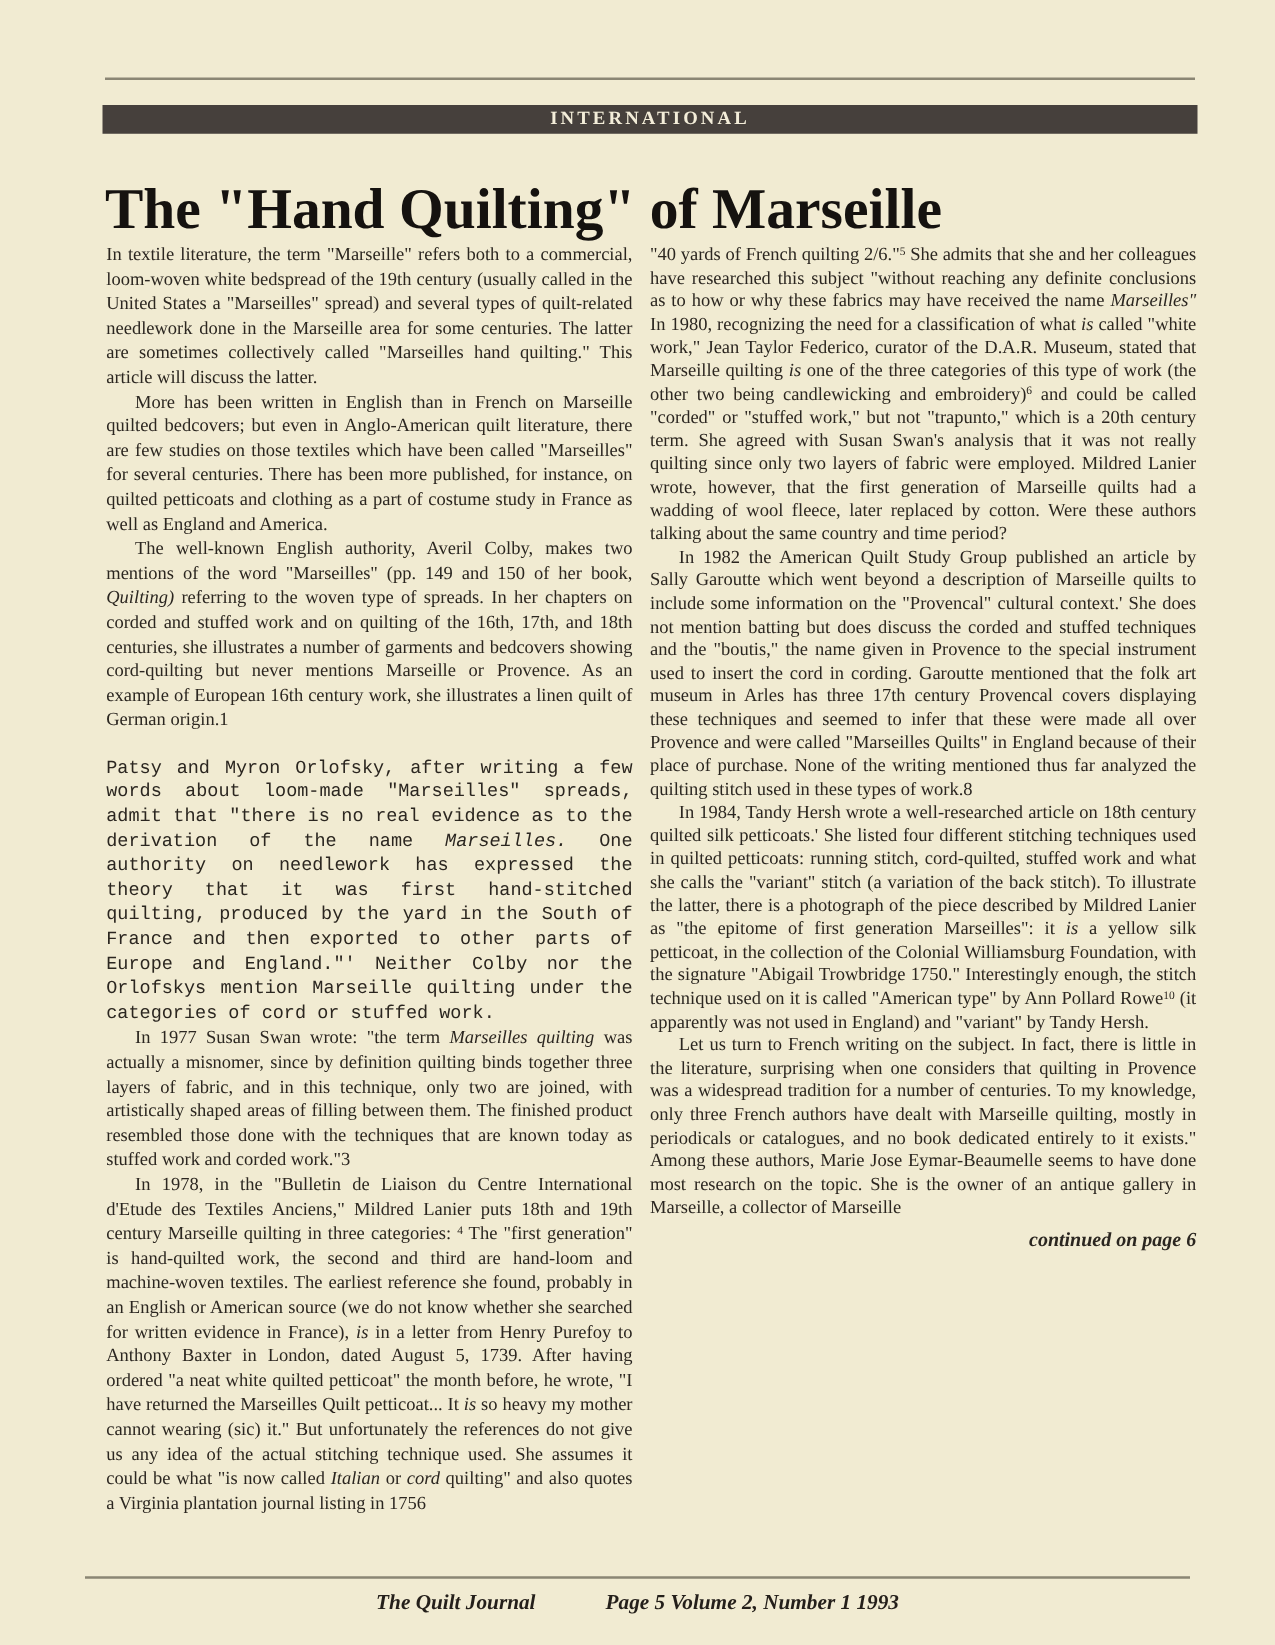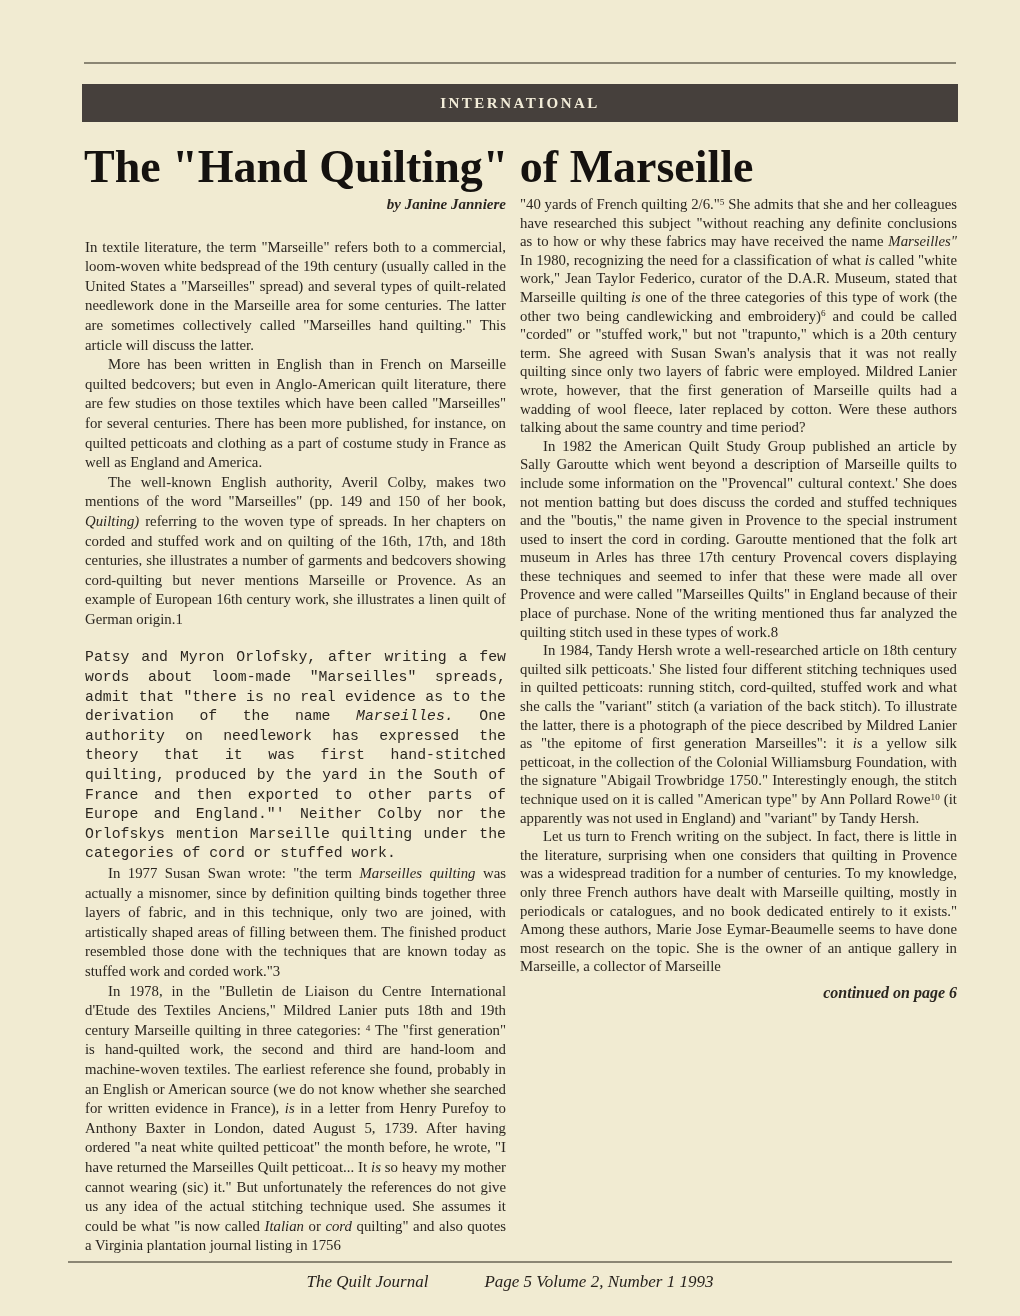--- a/index.html
+++ b/index.html
@@ -9,21 +9,21 @@
     background:var(--bg,#f1ebd2);
     overflow:hidden;
     font-family:"Liberation Serif", serif;
     color:var(--ink,#2b2620);
   }
   .top-rule{
     position:absolute;left:84px;top:62px;width:872px;height:2px;
     background:var(--rule,#8b8674);
   }
   .kicker-bar{
-    position:absolute;left:82px;top:84px;width:876px;height:38px;
+    position:absolute;left:82px;top:84px;width:876px;height:23px;
     background:var(--band,#46403c);
     display:flex;align-items:center;justify-content:center;
   }
   .kicker-bar span{
     color:#f3edd9;font-size:15px;font-weight:bold;letter-spacing:2.5px;
   }
   .page-title{
     position:absolute;left:84px;top:110px;width:900px;
     font-size:46px;font-weight:bold;color:#15120f;
     letter-spacing:0px;line-height:1.15;
@@ -50,35 +50,34 @@
     font-size:0.62em;line-height:0;position:relative;top:-0.45em;vertical-align:baseline;
   }
   .it{font-style:italic;}
   .footer-rule{
     position:absolute;left:68px;top:1261px;width:884px;height:2px;
     background:var(--rule,#8b8674);
   }
   .footer-row{
     position:absolute;left:0;top:1272px;width:1020px;
     display:flex;justify-content:center;gap:56px;
-    font-style:italic;font-weight:normal;font-size:17px;color:#241f1a;
+    font-style:italic;font-weight:bold;font-size:17px;color:#241f1a;
   }
 </style>
 </head>
 <body>
 
 <div class="page" style="--bg: #f1ebd2; --band: #46403c; --ink: #2b2620; --rule: #8b8674;">
   <div class="top-rule"></div>
   <div class="kicker-bar">
     <span>INTERNATIONAL</span>
   </div>
   <h1 class="page-title">The "Hand Quilting" of Marseille</h1>
 
   <div class="col col-left">
-    <p class="byline">by Janine Janniere</p>
     <div id="col-left-paras">
         <p class="para"><span>In textile literature, the term "Marseille" refers both to a commercial, loom-woven white bedspread of the 19th century (usually called in the United States a "Marseilles" spread) and several types of quilt-related needlework done in the Marseille area for some centuries. The latter are sometimes collectively called "Marseilles hand quilting." This article will discuss the latter.</span></p>
         <p class="para indent"><span>More has been written in English than in French on Marseille quilted bedcovers; but even in Anglo-American quilt literature, there are few studies on those textiles which have been called "Marseilles" for several centuries. There has been more published, for instance, on quilted petticoats and clothing as a part of costume study in France as well as England and America.</span></p>
         <p class="para indent"><span>The well-known English authority, Averil Colby, makes two mentions of the word "Marseilles" (pp. 149 and 150 of her book, </span><span class="it">Quilting)</span><span> referring to the woven type of spreads. In her chapters on corded and stuffed work and on quilting of the 16th, 17th, and 18th centuries, she illustrates a number of garments and bedcovers showing cord-quilting but never mentions Marseille or Provence. As an example of European 16th century work, she illustrates a linen quilt of German origin.1</span></p>
         <p class="para gap"><span>Patsy and Myron Orlofsky, after writing a few words about loom-made "Marseilles" spreads, admit that "there is no real evidence as to the derivation of the name </span><span class="it">Marseilles.</span><span> One authority on needlework has expressed the theory that it was first hand-stitched quilting, produced by the yard in the South of France and then exported to other parts of Europe and England."' Neither Colby nor the Orlofskys mention Marseille quilting under the categories of cord or stuffed work.</span></p>
         <p class="para indent"><span>In 1977 Susan Swan wrote: "the term </span><span class="it">Marseilles quilting</span><span> was actually a misnomer, since by definition quilting binds together three layers of fabric, and in this technique, only two are joined, with artistically shaped areas of filling between them. The finished product resembled those done with the techniques that are known today as stuffed work and corded work."3</span></p>
         <p class="para indent"><span>In 1978, in the "Bulletin de Liaison du Centre International d'Etude des Textiles Anciens," Mildred Lanier puts 18th and 19th century Marseille quilting in three categories: </span><sup>4</sup><span> The "first generation" is hand-quilted work, the second and third are hand-loom and machine-woven textiles. The earliest reference she found, probably in an English or American source (we do not know whether she searched for written evidence in France), </span><span class="it">is</span><span> in a letter from Henry Purefoy to Anthony Baxter in London, dated August 5, 1739. After having ordered "a neat white quilted petticoat" the month before, he wrote, "I have returned the Marseilles Quilt petticoat... It </span><span class="it">is</span><span> so heavy my mother cannot wearing (sic) it." But unfortunately the references do not give us any idea of the actual stitching technique used. She assumes it could be what "is now called </span><span class="it">Italian</span><span> or </span><span class="it">cord</span><span> quilting" and also quotes a Virginia plantation journal listing in 1756</span></p>
       </div>
   </div>
 

